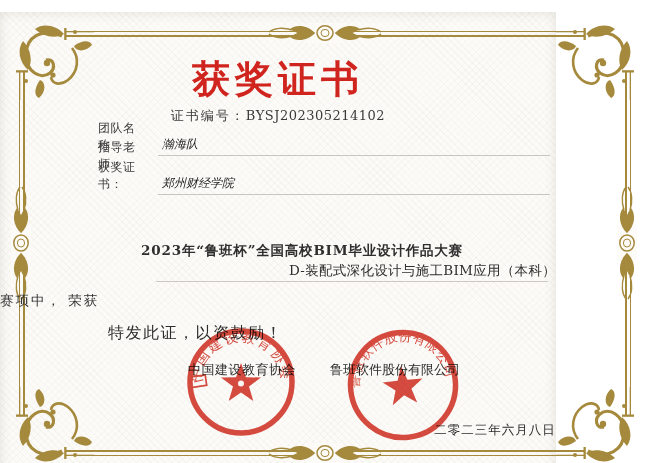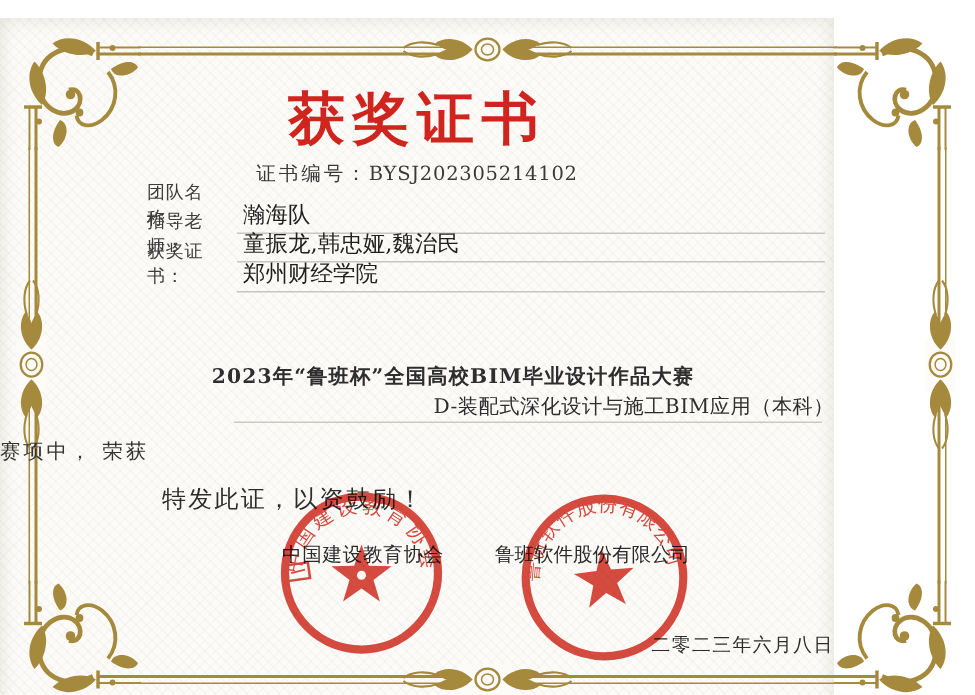--- a/index.html
+++ b/index.html
@@ -34,22 +34,22 @@
   .title{position:absolute;left:0;top:42px;width:100%;text-align:center;
     font-size:38px;font-weight:700;color:#d0251e;letter-spacing:5px;}
   .certno{position:absolute;left:0;top:95px;width:100%;text-align:center;
     font-size:13px;color:#3a3a3a;}
   .certno .lbl{letter-spacing:2px;}
   .certno .val{font-family:"DejaVu Serif","Liberation Serif",serif;letter-spacing:0.5px;}
 
   .fields{position:absolute;left:98px;top:124px;width:452px;}
   .frow{display:flex;align-items:flex-end;height:19.5px;}
   .flabel{width:60px;font-size:12px;color:#3c3c3c;letter-spacing:0.5px;flex:none;padding-bottom:2px;}
-  .fvalue{flex:1;font-size:15px;color:#1f1f1f;border-bottom:1px solid #c8c6c2;
-    padding:0 0 2px 4px;white-space:nowrap;}
+  .fvalue{flex:1;font-size:12px;color:#1f1f1f;border-bottom:1px solid #c8c6c2;
+    padding:0 0 2px 4px;white-space:nowrap;font-style:italic;}
 
   .comp1{position:absolute;left:0;top:230px;width:100%;text-align:center;
     font-size:13.5px;font-weight:600;color:#2e2e2e;letter-spacing:0.8px;padding-left:24px;}
   .comp2{position:absolute;left:0;top:250px;width:100%;text-align:right;
     font-size:13.5px;color:#2e2e2e;letter-spacing:0.3px;}
   .compline{position:absolute;left:156px;top:269px;width:392px;height:1px;background:#ccc9c4;}
   .awardintro{position:absolute;left:0;top:280px;width:100%;text-align:left;
     font-size:13.5px;color:#333;letter-spacing:2px;}
   .awardname{position:absolute;left:0;top:295px;width:100%;text-align:center;
     font-size:15px;font-weight:600;color:#c23b2e;letter-spacing:3px;}
@@ -146,21 +146,20 @@
     <span class="lbl">证书编号：</span><span class="val">BYSJ202305214102</span>
   </div>
 
   <div class="fields">
     <div class="frow">
       <span class="flabel">团队名称：</span>
       <span class="fvalue">瀚海队</span>
     </div>
     <div class="frow">
       <span class="flabel">指导老师：</span>
-      <span class="fvalue">童振龙,韩忠娅,魏治民</span>
     </div>
     <div class="frow">
       <span class="flabel">获奖证书：</span>
       <span class="fvalue">郑州财经学院</span>
     </div>
   </div>
 
   <div class="comp1">2023年“鲁班杯”全国高校BIM毕业设计作品大赛</div>
   <div class="comp2">D-装配式深化设计与施工BIM应用（本科）</div>
   <div class="compline"></div>

